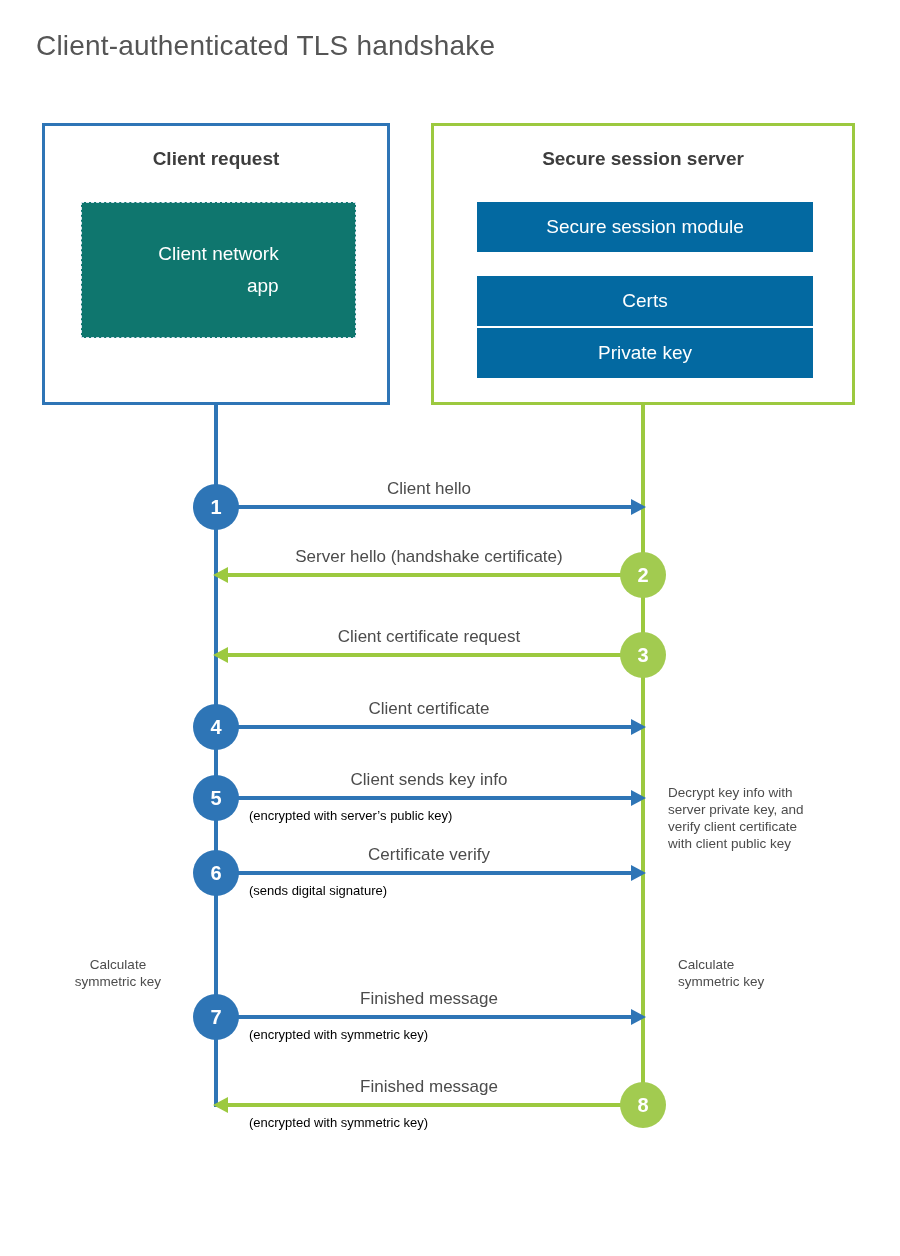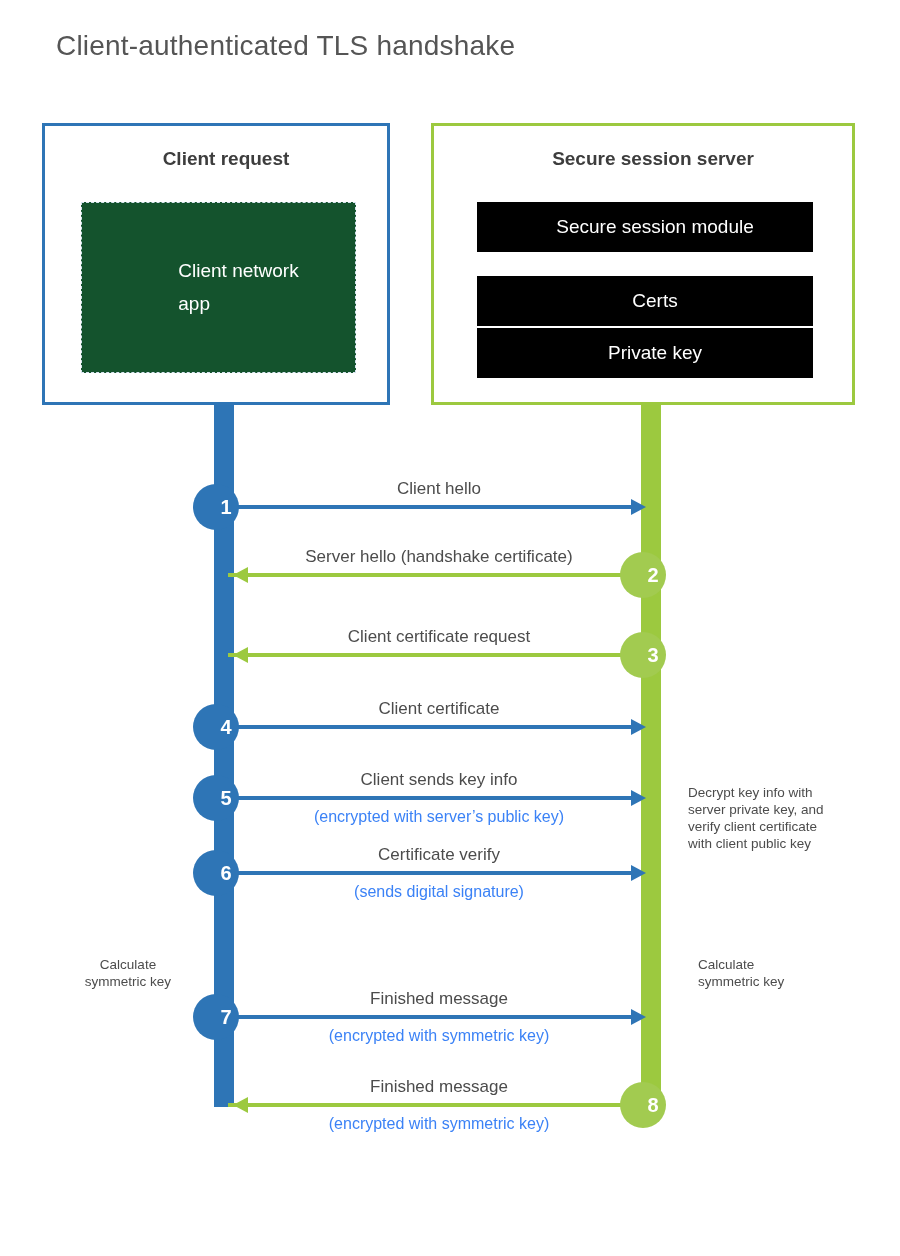--- a/index.html
+++ b/index.html
@@ -1,16 +1,16 @@
 <!DOCTYPE html>
 <html><head>
 <meta charset="utf-8">
 <style>
   html, body { margin: 0; padding: 0; background: #ffffff; }
-  * { box-sizing: border-box; padding-left: 20px; }
+  * { box-sizing: border-box; }
   body { font-family: "Liberation Sans", "DejaVu Sans", sans-serif; }
 
   .canvas {
     position: relative;
     width: 900px;
     height: 1256px;
     background: #ffffff;
     overflow: hidden;
   }
 
@@ -44,39 +44,39 @@
     font-size: 19px;
     font-weight: bold;
     color: #3d3d3d;
   }
 
   .client-app-box {
     position: absolute;
     left: 36px;
     top: 76px;
     width: 275px;
-    height: 171px;
-    background: #14532d;
+    height: 136px;
+    background: #0f766e;
     border: 1px dashed #d8e4f0;
     display: flex;
     align-items: center;
     justify-content: center;
-    text-align: left;
+    text-align: right;
     color: #ffffff;
     font-size: 19px;
     white-space: pre-line;
     line-height: 1.7;
   }
 
   .server-bar {
     position: absolute;
     left: 43px;
     width: 336px;
     height: 50px;
-    background: #000000;
+    background: #0369a1;
     color: #ffffff;
     font-size: 19px;
     display: flex;
     align-items: center;
     justify-content: center;
   }
   .server-bar.bar-0 { top: 76px; }
   .server-bar.bar-1 { top: 150px; }
   .server-bar.bar-2 { top: 202px; }
 
@@ -120,23 +120,22 @@
     width: 360px;
     text-align: center;
     font-size: 17px;
     color: #4c4c4c;
     z-index: 2;
   }
   .msg-sublabel {
     position: absolute;
     left: 249px;
     width: 360px;
-    text-align: center;
-    font-size: 16px;
-    color: #3b82f6;
+    font-size: 13px;
+    color: #000000;
     z-index: 2;
   }
 
   
   .side-note {
     position: absolute;
     font-size: 13.5px;
     line-height: 17px;
     color: #4c4c4c;
     white-space: pre-line;

